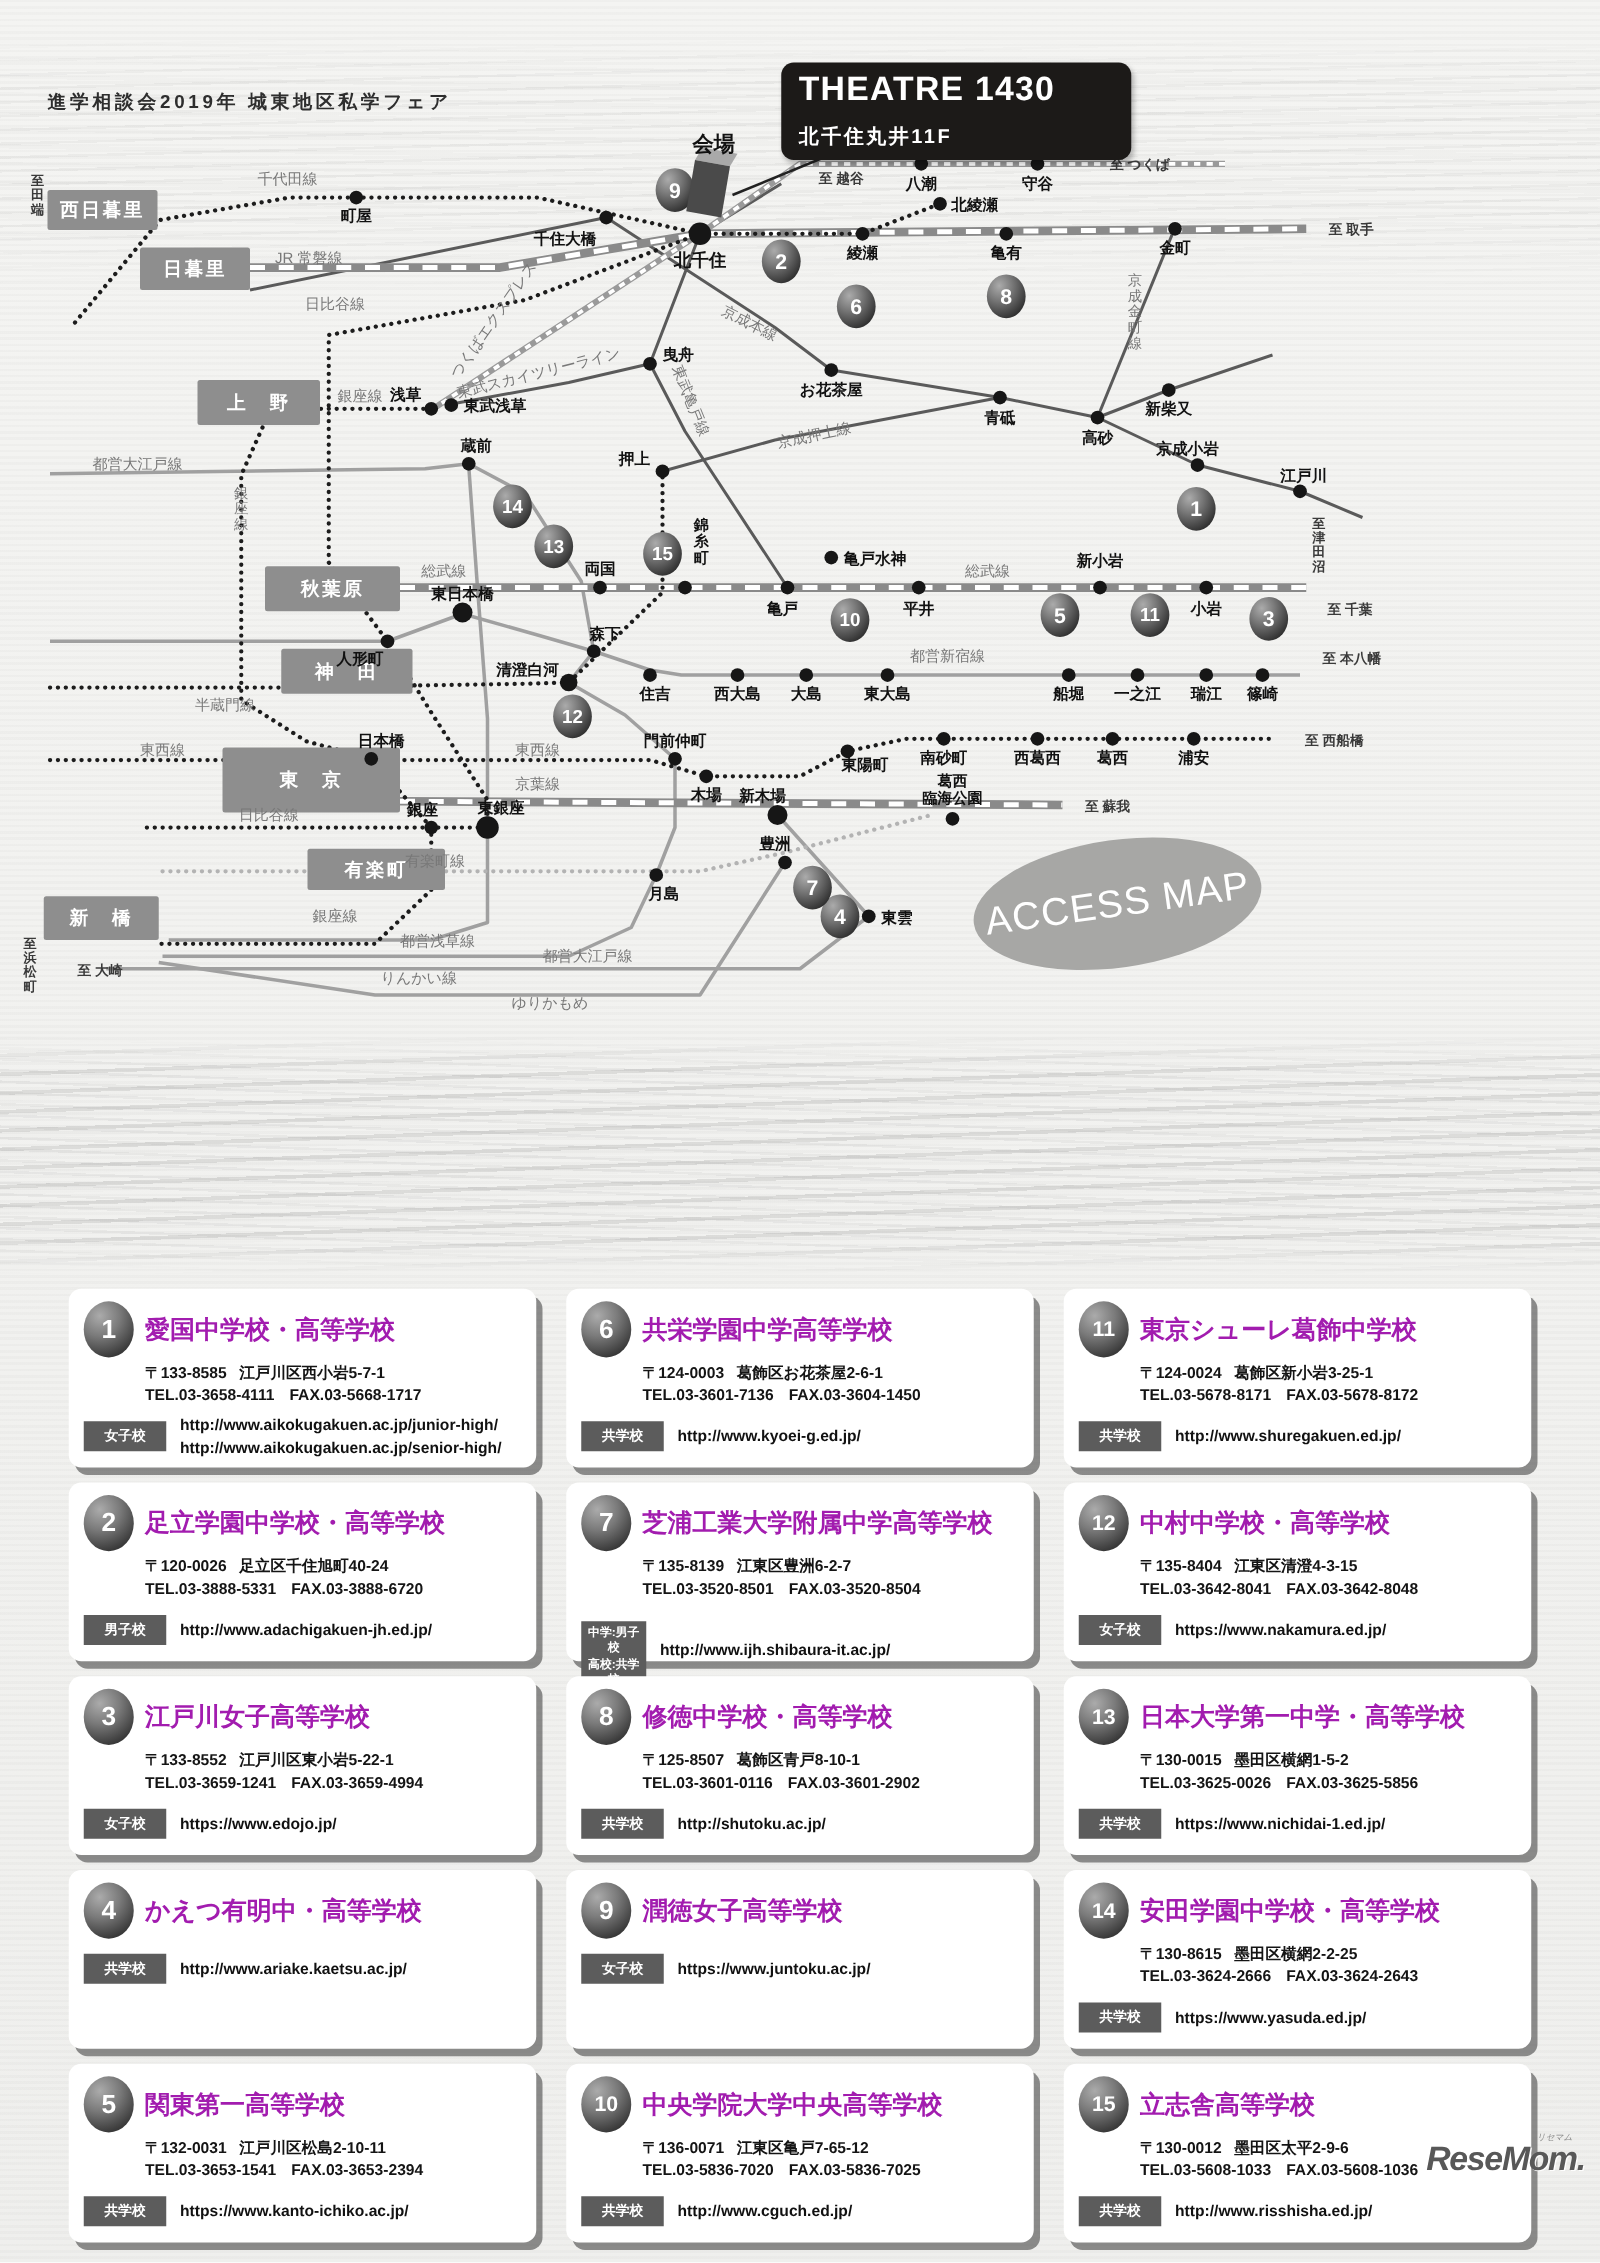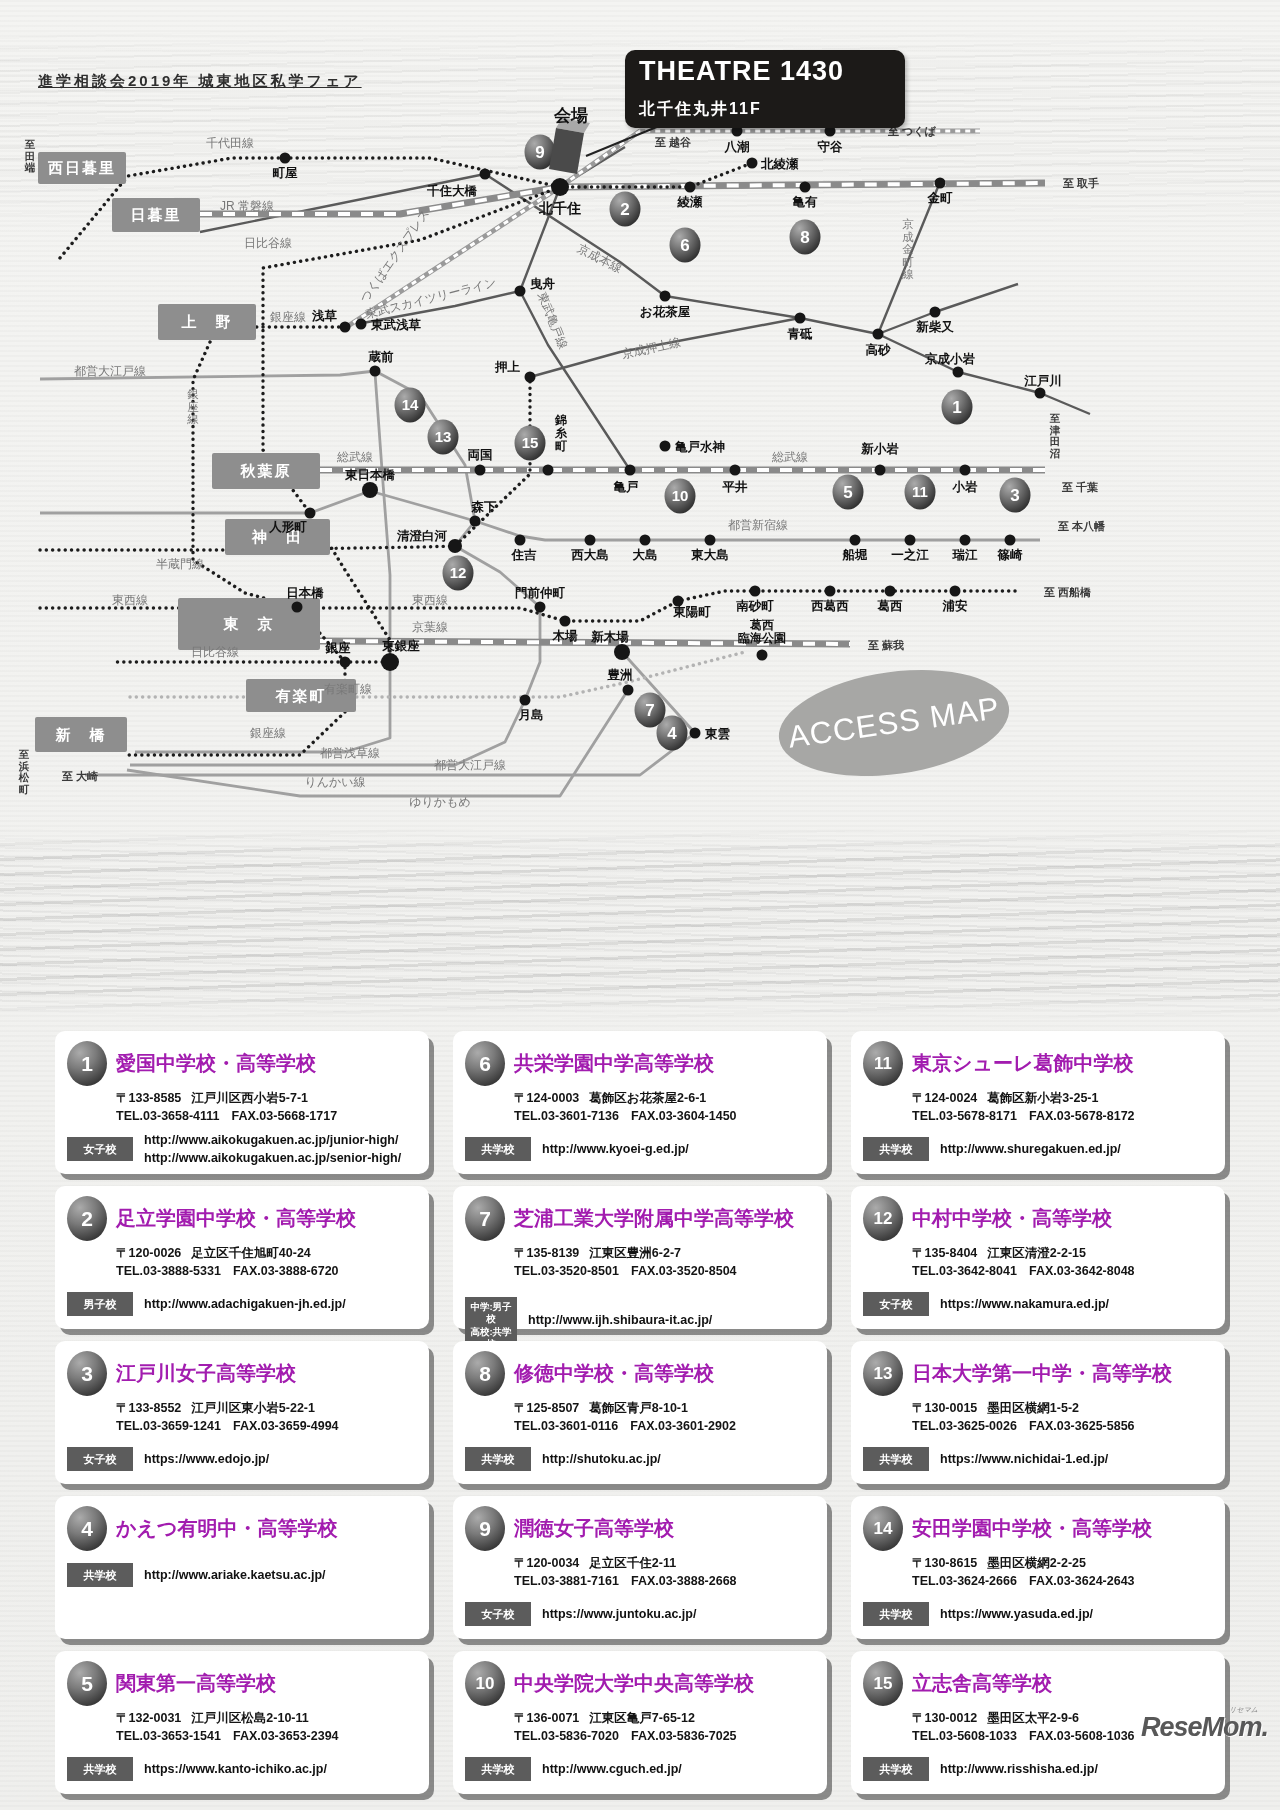--- a/index.html
+++ b/index.html
@@ -22,21 +22,21 @@
   .texture-mid{
     top:828px;height:192px;opacity:.8;
     background:
       repeating-linear-gradient(178deg, rgba(120,120,120,.22) 0 3px, rgba(200,200,200,.06) 3px 8px, transparent 8px 15px),
       repeating-linear-gradient(182deg, rgba(150,150,150,.14) 0 2px, transparent 2px 9px);
     -webkit-mask-image:linear-gradient(to bottom,transparent 0,#000 15%,#000 85%,transparent 100%);
             mask-image:linear-gradient(to bottom,transparent 0,#000 15%,#000 85%,transparent 100%);
   }
   .fair-title{
     position:absolute;left:38px;top:72px;font-size:15px;font-weight:bold;
-    letter-spacing:3px;color:#2e2e2e;z-index:5;text-decoration:underline;
+    letter-spacing:3px;color:#2e2e2e;z-index:5;
   }
   .venue-box{
     position:absolute;left:625px;top:50px;width:252px;z-index:6;
     background:#1c1a18;color:#fff;border-radius:10px;padding:7px 14px 8px 14px;
     box-shadow:2px 3px 4px rgba(0,0,0,.25);
   }
   .venue-box .vb-name{font-size:27px;font-weight:800;letter-spacing:1px;line-height:1.05;}
   .venue-box .vb-floor{font-size:16px;font-weight:bold;letter-spacing:2px;margin-top:14px;}
   #map{position:absolute;left:0;top:0;z-index:2;}
   .access-oval{
@@ -448,21 +448,21 @@
           </div>
     </div>
   </div>
 
   <div class="card">
     <div class="card-head">
       <div class="num-sphere two-digit">12</div>
       <h3 class="school-name">中村中学校・高等学校</h3>
     </div>
     <div class="addr">
-      <div><span class="postal">〒135-8404</span><span class="street">江東区清澄2-2-15</span></div>
+      <div><span class="postal">〒135-8404</span><span class="street">江東区清澄4-3-15</span></div>
       <div><span class="tel">TEL.03-3642-8041</span><span class="fax">FAX.03-3642-8048</span></div>
     </div>
     <div class="card-bottom">
       <div class="badge">
             <div>女子校</div>
           </div>
       <div class="urls">
             <div>https://www.nakamura.ed.jp/</div>
           </div>
     </div>
@@ -537,24 +537,20 @@
       <div class="urls">
             <div>http://www.ariake.kaetsu.ac.jp/</div>
           </div>
     </div>
   </div>
 
   <div class="card">
     <div class="card-head">
       <div class="num-sphere">9</div>
       <h3 class="school-name">潤徳女子高等学校</h3>
-    </div>
-    <div class="addr">
-      <div><span class="postal">〒120-0034</span><span class="street">足立区千住2-11</span></div>
-      <div><span class="tel">TEL.03-3881-7161</span><span class="fax">FAX.03-3888-2668</span></div>
     </div>
     <div class="card-bottom">
       <div class="badge">
             <div>女子校</div>
           </div>
       <div class="urls">
             <div>https://www.juntoku.ac.jp/</div>
           </div>
     </div>
   </div>

